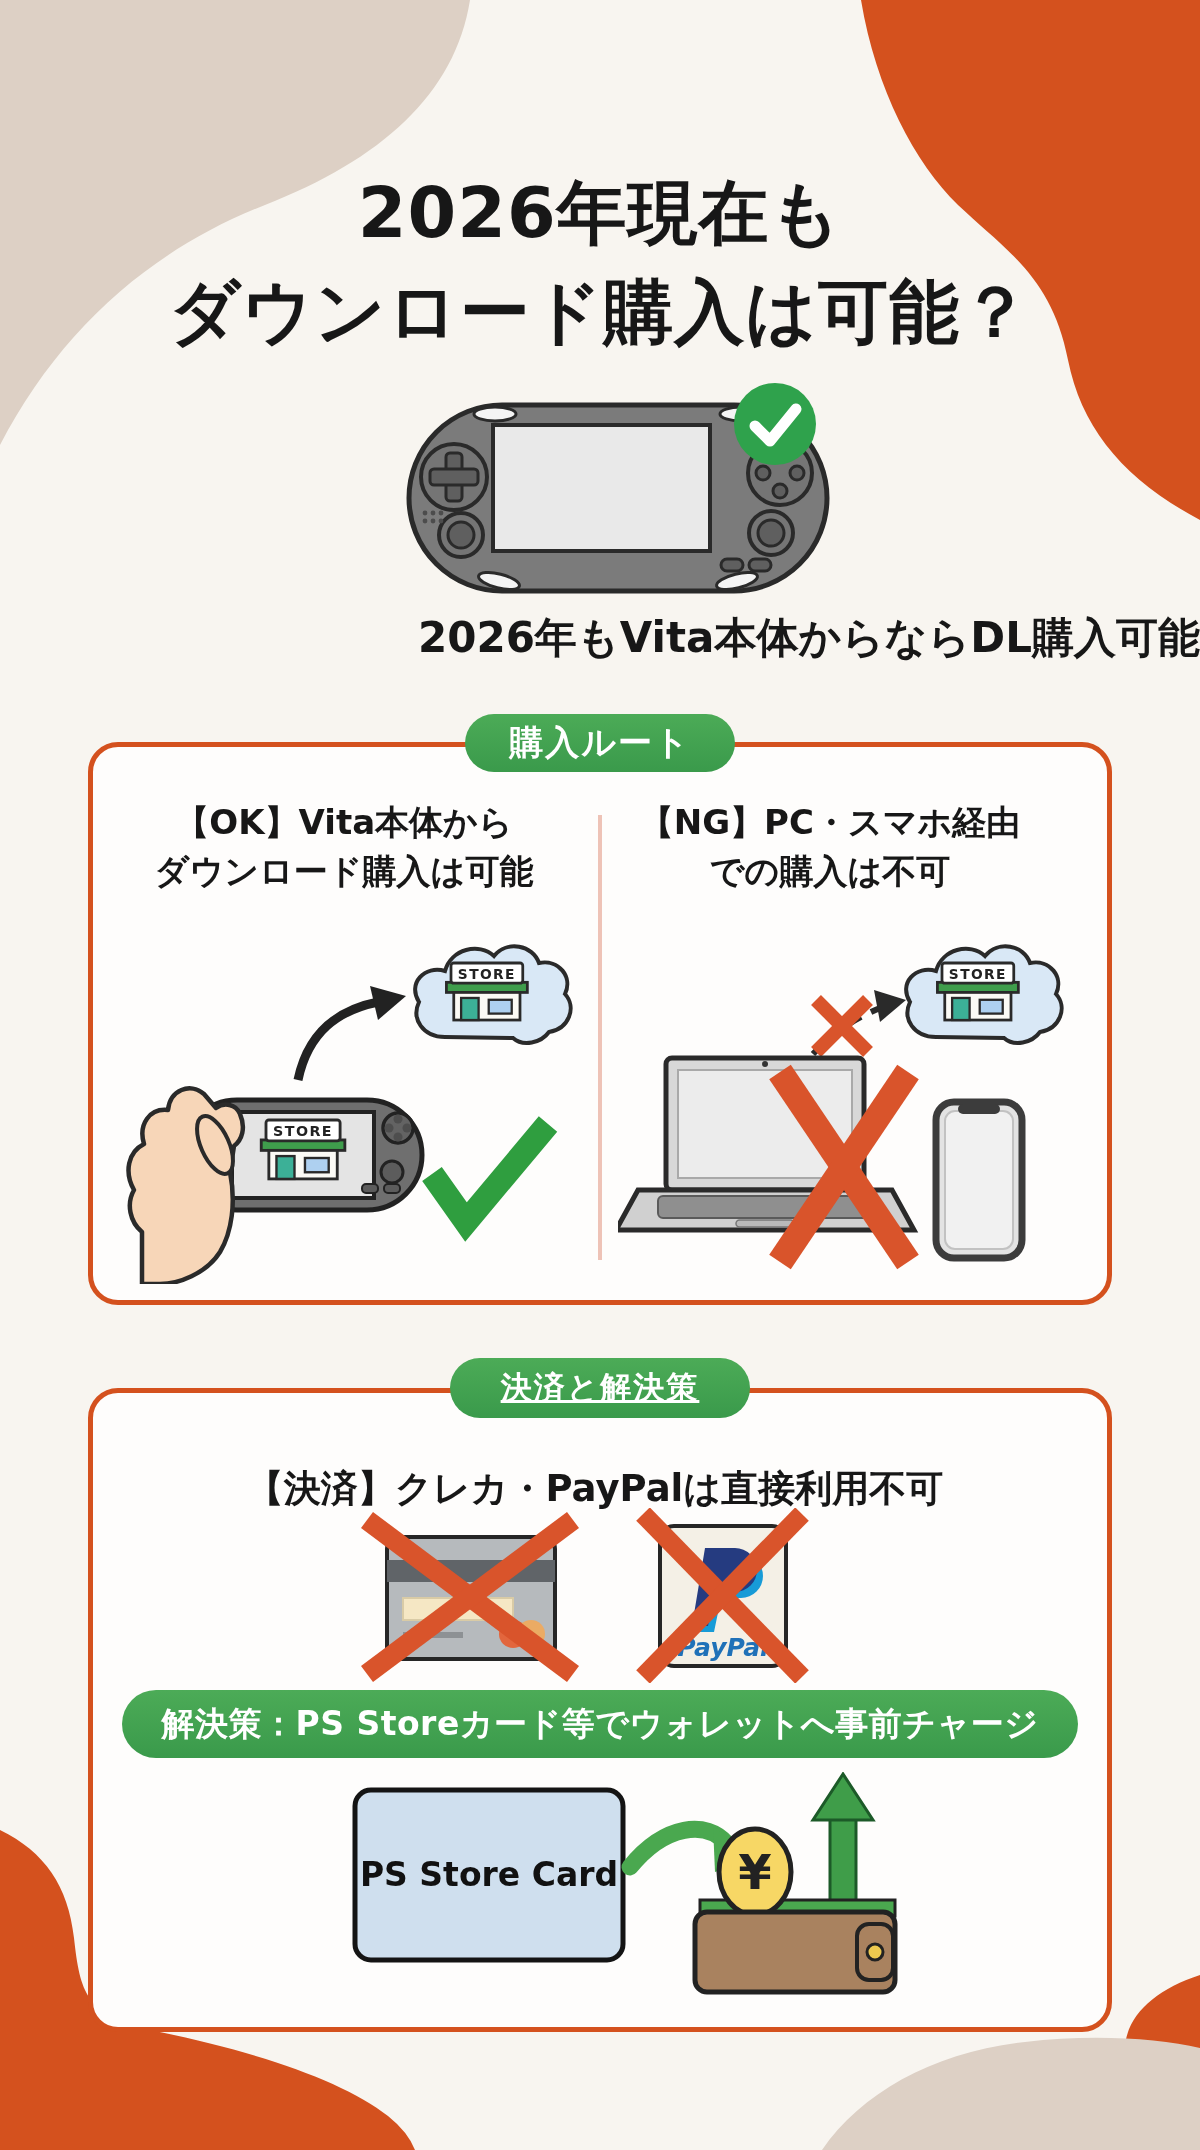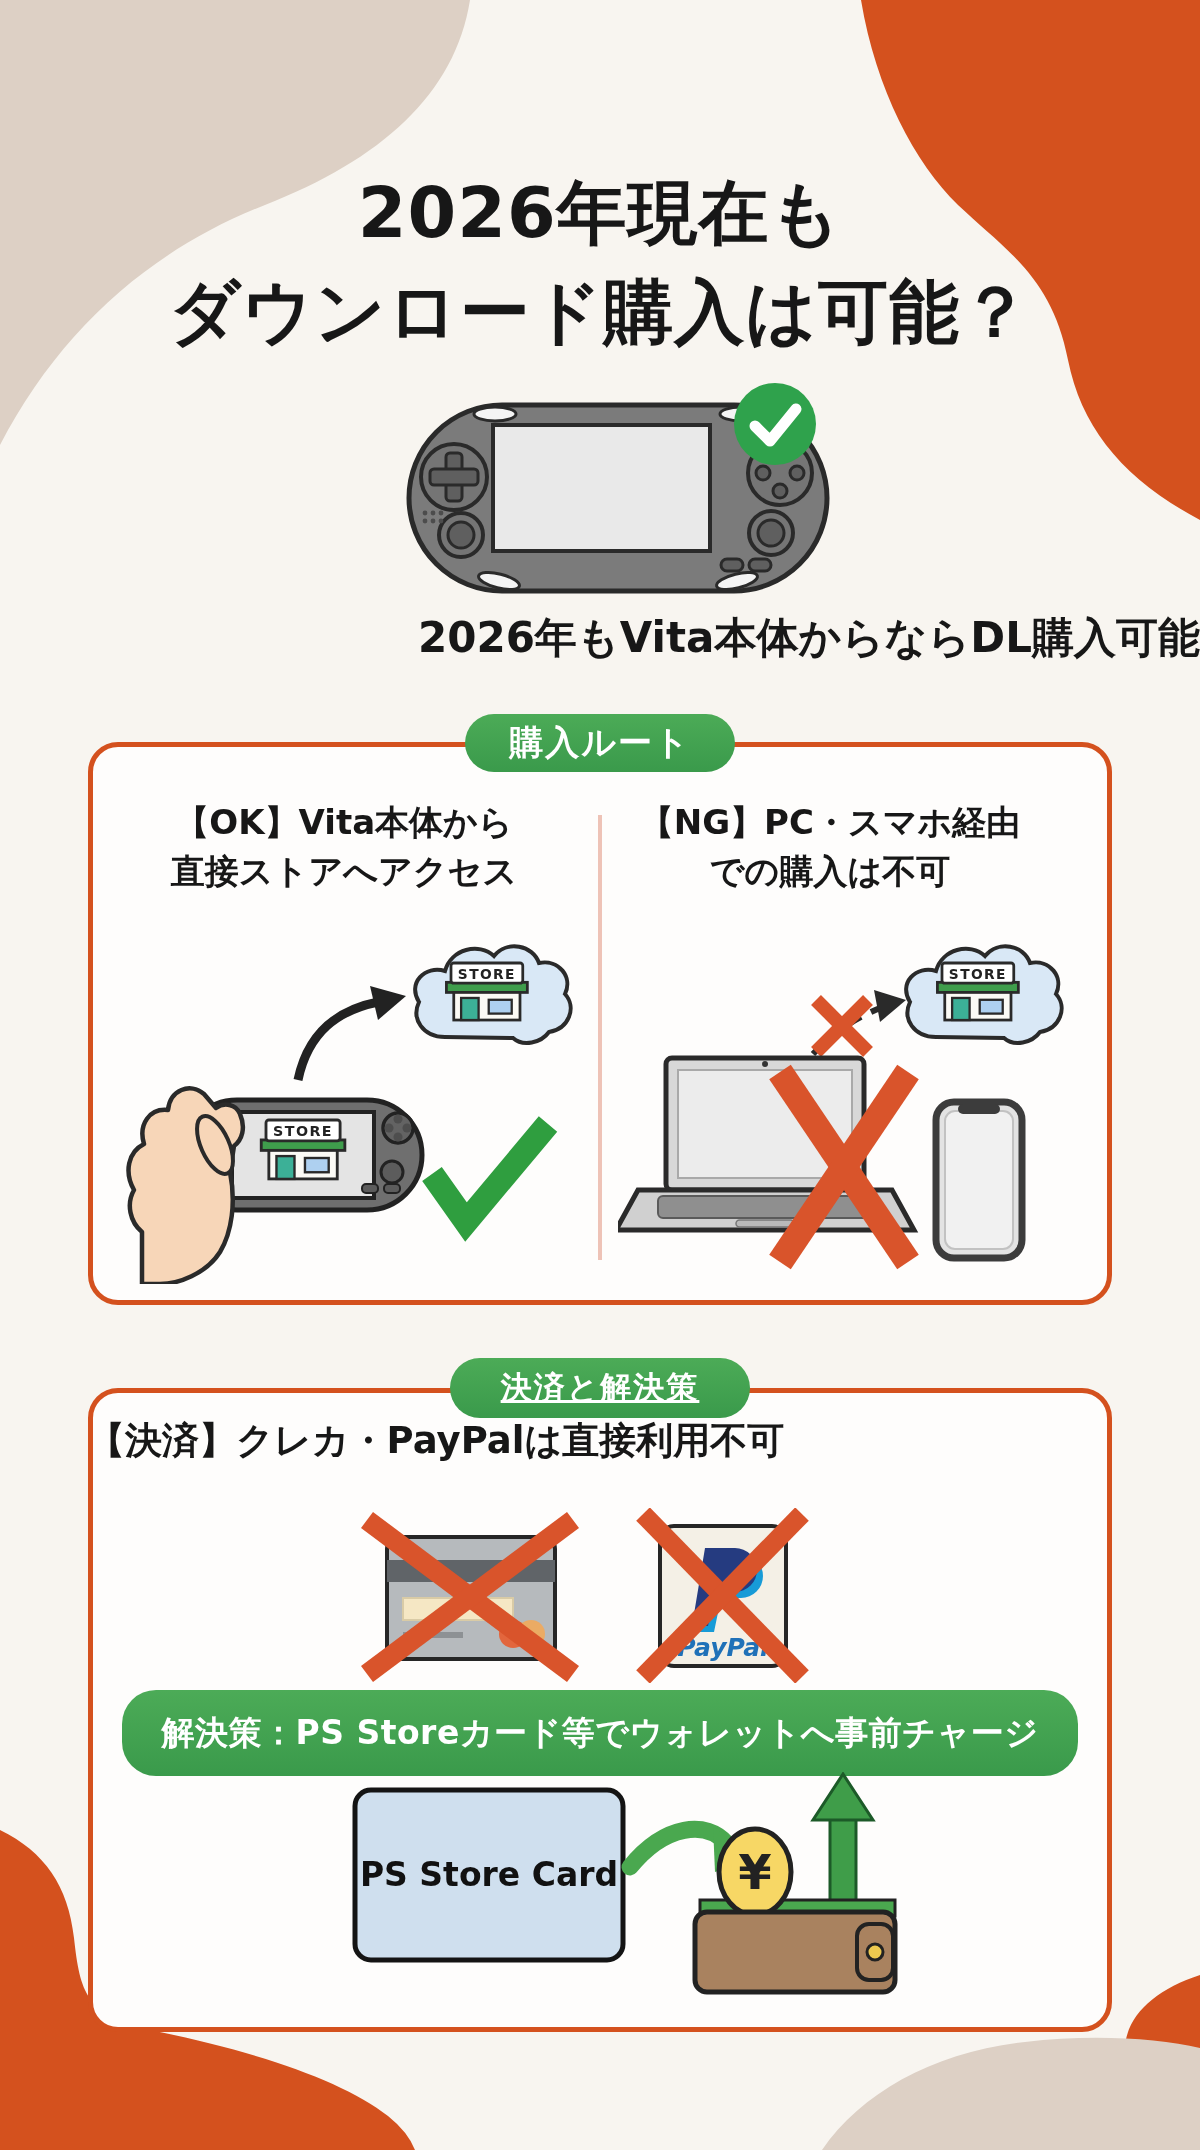--- a/index.html
+++ b/index.html
@@ -31,25 +31,25 @@
   }
   #route-badge{left:465px;top:714px;width:270px;height:58px;font-size:34px;}
   #payment-badge{left:450px;top:1358px;width:300px;height:60px;font-size:31px;text-decoration:underline;}
   .col-heading{
     z-index:2;text-align:center;font-size:34px;font-weight:800;line-height:1.45;color:#171717;
   }
   #ok-heading{left:94px;top:798px;width:500px;}
   #ng-heading{left:580px;top:798px;width:500px;}
   #col-divider{left:598px;top:815px;width:4px;height:445px;background:#eec3b7;z-index:2;}
   #payment-heading{
-    left:88px;top:1416px;width:1014px;z-index:2;
+    left:88px;top:1464px;width:1014px;text-align:center;z-index:2;
     font-size:37px;font-weight:800;color:#171717;
   }
   #solution-banner{
-    left:122px;top:1690px;width:956px;height:86px;z-index:2;
+    left:122px;top:1690px;width:956px;height:68px;z-index:2;
     display:flex;align-items:center;justify-content:center;
     background:linear-gradient(#4cab57,#3a9a4b);border-radius:34px;
     color:#ffffff;font-size:33px;font-weight:800;letter-spacing:.5px;
   }
   svg{display:block;}
   .illo{z-index:2;}
   text{font-family:"DejaVu Sans","Liberation Sans",sans-serif;}
 </style>
 </head>
 <body>
@@ -106,21 +106,21 @@
   </svg>
 
   <div class="abs hero-caption">2026年もVita本体からならDL購入可能</div>
 
   <div id="route-box" class="abs section-box"></div>
   <div id="route-badge" class="abs badge">購入ルート</div>
   <div id="col-divider" class="abs"></div>
 
   <div id="ok-heading" class="abs col-heading">
     <div>【OK】Vita本体から</div>
-    <div>直接ストアへアクセス</div>
+    <div>ダウンロード購入は可能</div>
   </div>
   <div id="ng-heading" class="abs col-heading">
     <div>【NG】PC・スマホ経由</div>
     <div>での購入は不可</div>
   </div>
 
   <svg class="abs illo" style="left:112px;top:932px;" width="470" height="352" viewBox="0 0 470 352">
 
     <g transform="translate(295,5)">
       <path d="M38,100 C16,100 4,82 12,65 C0,46 18,28 38,34 C44,12 72,5 87,19 C100,3 126,8 132,26 C152,22 166,40 158,57 C170,70 162,92 142,95 C134,106 116,110 106,101 Z" fill="#d9e8f6" stroke="#2a2a2a" stroke-width="4"></path>

